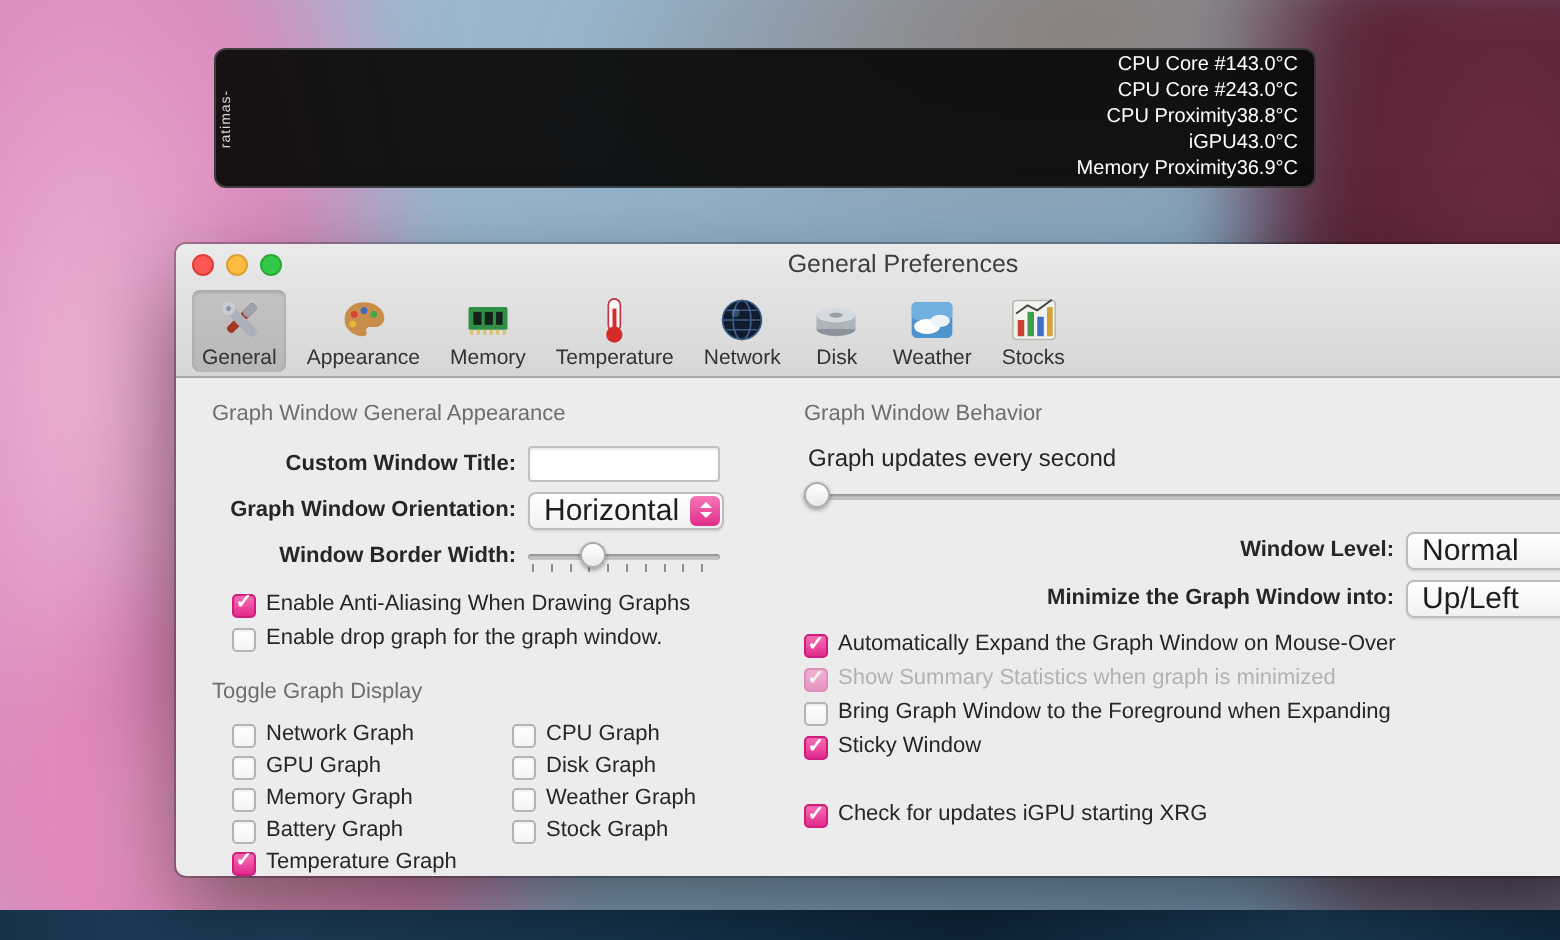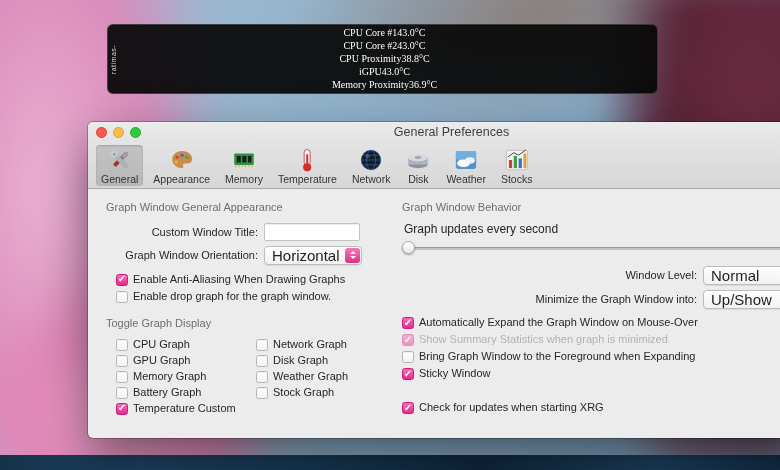--- a/index.html
+++ b/index.html
@@ -21,21 +21,21 @@
     background:radial-gradient(ellipse at 50% 40%, rgba(138,106,88,.75) 0%, rgba(138,106,88,0) 70%); }
   .bottom-strip { position:absolute; left:0; right:0; bottom:0; height:15px;
     background:linear-gradient(90deg,#16324a 0%,#1f4464 18%,#173a57 40%,#10293f 62%,#1d4160 84%,#122e47 100%); }
 
   
   .widget { position:absolute; left:107px; top:24px; width:551px; height:70px;
     background:rgba(8,8,8,.93); border:1px solid rgba(255,255,255,.18); border-radius:6px; }
   .widget-vlabel-wrap { position:absolute; left:0; top:0; bottom:0; width:12px; display:flex; align-items:center; justify-content:center; }
   .widget-vlabel { transform:rotate(-90deg); white-space:nowrap; font-size:7px; color:#d8d8d8; letter-spacing:.5px; }
   .widget-rows { position:absolute; left:12px; right:8px; top:2px; bottom:2px; display:flex; flex-direction:column; justify-content:space-around; }
-  .widget-row { display:flex; justify-content:center; font-size:10px; color:#ffffff; line-height:12px;font-family:Liberation Serif, serif; }
+  .widget-row { display:flex; justify-content:flex-end; font-size:10px; color:#ffffff; line-height:12px; }
 
   
   .prefs { position:absolute; left:88px; top:122px; width:727px; height:316px; border-radius:5px; overflow:hidden;
     box-shadow:0 22px 50px rgba(0,0,0,.5), 0 0 0 1px rgba(0,0,0,.25); background:#ececec; }
   .titlebar { position:relative; height:20px; background:linear-gradient(#ebebeb,#e3e3e3); }
   .title { position:absolute; left:0; right:0; top:3px; text-align:center; font-size:12.5px; color:#3e3e3e; }
   .traffic { position:absolute; left:8px; top:5px; display:flex; gap:6px; }
   .tl { width:11px; height:11px; border-radius:50%; }
   .tl.red { background:#fc5753; border:1px solid #df3e38; }
   .tl.yellow { background:#fdbc40; border:1px solid #de9f34; }
@@ -48,21 +48,21 @@
   .tb-icon { width:26px; height:26px; display:block; }
   .tb-icon svg { width:26px; height:26px; display:block; }
   .tb-label { font-size:10.5px; color:#333; margin-top:0px; white-space:nowrap; }
 
   .content { display:flex; padding:12px 14px 0 14px; gap:20px; height:248px; }
   .col-left { width:276px; flex:none; }
   .col-right { flex:1; }
   .section-title { font-size:11px; color:#6e6e6e; margin:0 0 9px 4px; }
 
   .form-row { display:flex; align-items:center; margin-bottom:3px; height:20px; }
-  .form-label { width:162px; flex:none; text-align:right; padding-right:6px; font-size:11px; color:#262626; }
+  .form-label { width:162px; flex:none; text-align:right; padding-right:6px; font-size:11px; color:#262626;font-weight:bold; }
   .form-label.grow { width:auto; flex:1; }
   .text-field { width:96px; height:18px; background:#fff; border:1px solid #c2c2c2; border-radius:2px;
     font-family:"Liberation Sans",sans-serif; font-size:11px; padding:0 4px; box-shadow:inset 0 1px 1px rgba(0,0,0,.08); }
 
   .popup { position:relative; width:98px; height:19px; background:linear-gradient(#ffffff,#f1f1f1);
     border:1px solid #bcbcbc; border-radius:4px; display:flex; align-items:center; padding-left:7px;
     font-size:15px; color:#1e1e1e; box-shadow:0 1px 1px rgba(0,0,0,.08); }
   .popup-arrows { position:absolute; right:1px; top:1px; bottom:1px; width:15px; border-radius:3px;
     background:linear-gradient(#f677b6,#e02d8b); display:flex; flex-direction:column; align-items:center; justify-content:center; gap:1.5px; }
   .arr-up { width:0; height:0; border-left:3px solid transparent; border-right:3px solid transparent; border-bottom:3.5px solid #fff; }
@@ -267,44 +267,52 @@
           <span class="form-label">Graph Window Orientation:</span>
           <div class="popup">
             <span>Horizontal</span>
             <span class="popup-arrows">
                 <i class="arr-up"></i>
                 <i class="arr-dn"></i>
               </span>
           </div>
         </div>
 
+        <div class="form-row">
+          <span class="form-label">Window Border Width:</span>
+          <div class="slider">
+            <div class="slider-track"></div>
+            <div class="slider-ticks"></div>
+            <div class="slider-knob" style="left:27%"></div>
+          </div>
+        </div>
 
         <div style="height:5px"></div>
         <label class="check-row">
           <span class="cb checked"></span>
           <span class="cb-label">Enable Anti-Aliasing When Drawing Graphs</span>
         </label>
         <label class="check-row">
           <span class="cb"></span>
           <span class="cb-label">Enable drop graph for the graph window.</span>
         </label>
 
         <div class="section-title" style="margin-top:14px">Toggle Graph Display</div>
 
         <div class="toggle-grid">
           <label class="check-row">
             <span class="cb"></span>
+            <span class="cb-label">Network Graph</span>
+          </label>
+          <label class="check-row">
+            <span class="cb"></span>
             <span class="cb-label">CPU Graph</span>
           </label>
           <label class="check-row">
             <span class="cb"></span>
-            <span class="cb-label">Network Graph</span>
-          </label>
-          <label class="check-row">
-            <span class="cb"></span>
             <span class="cb-label">GPU Graph</span>
           </label>
           <label class="check-row">
             <span class="cb"></span>
             <span class="cb-label">Disk Graph</span>
           </label>
           <label class="check-row">
             <span class="cb"></span>
             <span class="cb-label">Memory Graph</span>
           </label>
@@ -315,21 +323,21 @@
           <label class="check-row">
             <span class="cb"></span>
             <span class="cb-label">Battery Graph</span>
           </label>
           <label class="check-row">
             <span class="cb"></span>
             <span class="cb-label">Stock Graph</span>
           </label>
           <label class="check-row">
             <span class="cb checked"></span>
-            <span class="cb-label">Temperature Custom</span>
+            <span class="cb-label">Temperature Graph</span>
           </label>
           <span></span>
         </div>
       </div>
 
       <div class="col-right">
         <div class="section-title">Graph Window Behavior</div>
 
         <div class="upd-label">Graph updates every second</div>
         <div class="rt-sliderwrap">
@@ -346,21 +354,21 @@
               <span>Normal</span>
               <span class="popup-arrows">
                   <i class="arr-up"></i>
                   <i class="arr-dn"></i>
                 </span>
             </div>
           </div>
           <div class="form-row">
             <span class="form-label grow">Minimize the Graph Window into:</span>
             <div class="popup">
-              <span>Up/Show</span>
+              <span>Up/Left</span>
               <span class="popup-arrows">
                   <i class="arr-up"></i>
                   <i class="arr-dn"></i>
                 </span>
             </div>
           </div>
         </div>
 
         <div class="rt-checks">
           <label class="check-row">
@@ -374,19 +382,19 @@
           <label class="check-row">
             <span class="cb"></span>
             <span class="cb-label">Bring Graph Window to the Foreground when Expanding</span>
           </label>
           <label class="check-row">
             <span class="cb checked"></span>
             <span class="cb-label">Sticky Window</span>
           </label>
           <label class="check-row final-check">
             <span class="cb checked"></span>
-            <span class="cb-label">Check for updates when starting XRG</span>
+            <span class="cb-label">Check for updates iGPU starting XRG</span>
           </label>
         </div>
       </div>
     </div>
   </div>
 </div>
 
 </body></html>

